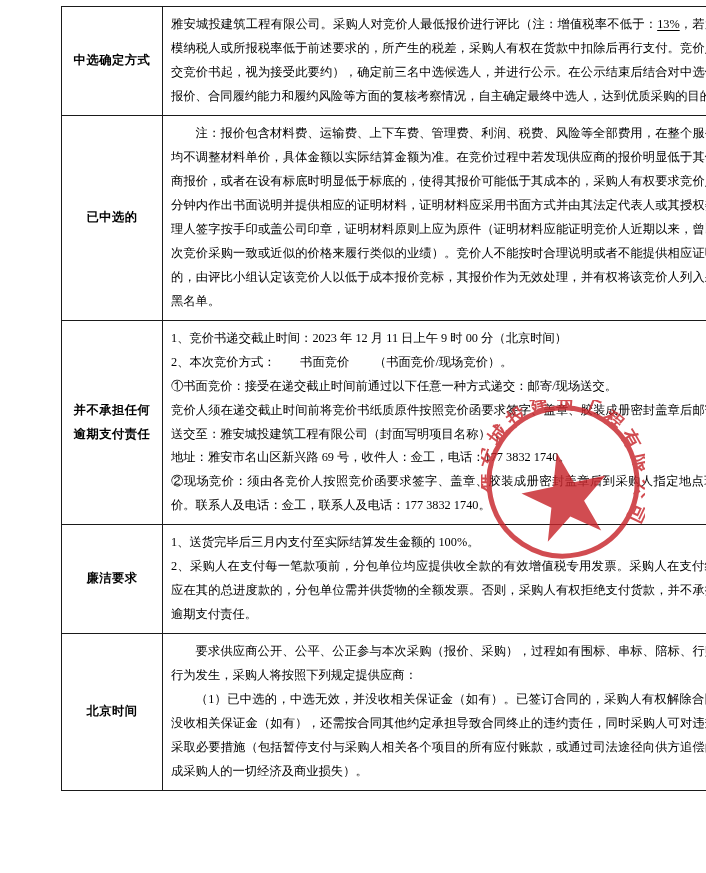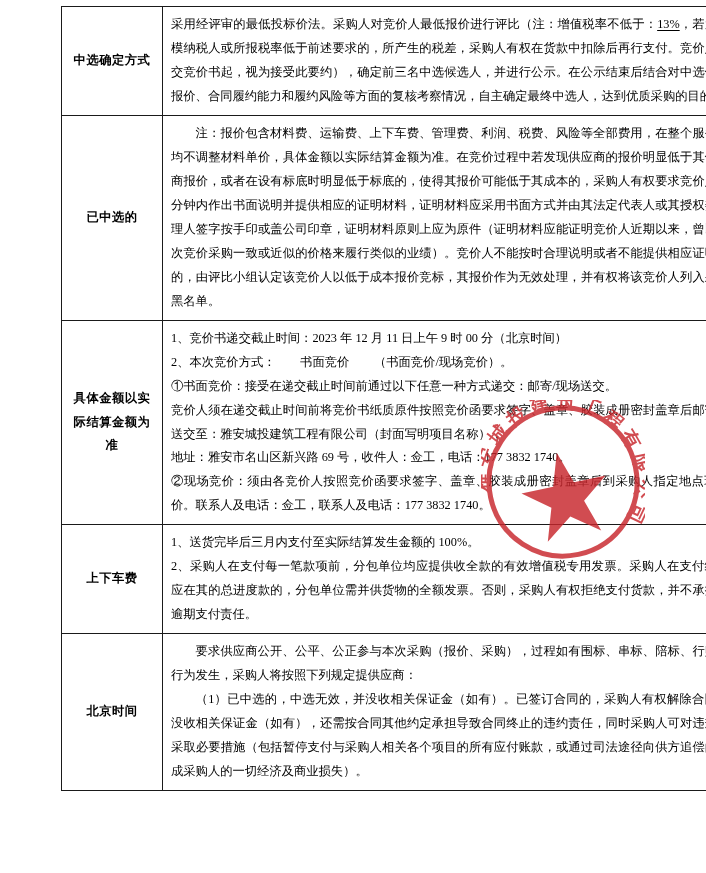--- a/index.html
+++ b/index.html
@@ -82,45 +82,45 @@
 </head>
 <body>
 
 <div class="page">
 
   <table class="doc">
     <tbody>
       <tr>
         <td class="label label-2line">中选确定方式</td>
         <td class="body">
-          <span class="indent">采用经评审的最低投标价法。采购人对竞价人最低报价进行评比（注：增值税率不低于：</span><span class="u">13%</span><span>，若为小规模纳税人或所报税率低于前述要求的，所产生的税差，采购人有权在货款中扣除后再行支付。竞价人自递交竞价书起，视为接受此要约），确定前三名中选候选人，并进行公示。在公示结束后结合对中选候选人报价、合同履约能力和履约风险等方面的复核考察情况，自主确定最终中选人，达到优质采购的目的。</span>
+          <span class="indent">雅安城投建筑工程有限公司。采购人对竞价人最低报价进行评比（注：增值税率不低于：</span><span class="u">13%</span><span>，若为小规模纳税人或所报税率低于前述要求的，所产生的税差，采购人有权在货款中扣除后再行支付。竞价人自递交竞价书起，视为接受此要约），确定前三名中选候选人，并进行公示。在公示结束后结合对中选候选人报价、合同履约能力和履约风险等方面的复核考察情况，自主确定最终中选人，达到优质采购的目的。</span>
         </td>
       </tr>
 
       <tr>
         <td class="label">已中选的</td>
         <td class="body">
           <div class="indent">注：报价包含材料费、运输费、上下车费、管理费、利润、税费、风险等全部费用，在整个服务期内均不调整材料单价，具体金额以实际结算金额为准。在竞价过程中若发现供应商的报价明显低于其他供应商报价，或者在设有标底时明显低于标底的，使得其报价可能低于其成本的，采购人有权要求竞价人在90分钟内作出书面说明并提供相应的证明材料，证明材料应采用书面方式并由其法定代表人或其授权委托代理人签字按手印或盖公司印章，证明材料原则上应为原件（证明材料应能证明竞价人近期以来，曾以与本次竞价采购一致或近似的价格来履行类似的业绩）。竞价人不能按时合理说明或者不能提供相应证明材料的，由评比小组认定该竞价人以低于成本报价竞标，其报价作为无效处理，并有权将该竞价人列入采购人黑名单。</div>
         </td>
       </tr>
 
       <tr>
-        <td class="label label-2line">具体金额以实际结算金额为准</td>
+        <td class="label label-2line">并不承担任何逾期支付责任</td>
         <td class="body tight row-note">
           <p>1、竞价书递交截止时间：2023 年 12 月 11 日上午 9 时 00 分（北京时间）</p>
           <p>2、本次竞价方式：　　书面竞价　　（书面竞价/现场竞价）。</p>
           <p>①书面竞价：接受在递交截止时间前通过以下任意一种方式递交：邮寄/现场送交。</p>
           <p>竞价人须在递交截止时间前将竞价书纸质原件按照竞价函要求签字、盖章、胶装成册密封盖章后邮寄到或送交至：雅安城投建筑工程有限公司（封面写明项目名称），</p>
           <p>地址：雅安市名山区新兴路 69 号，收件人：佥工，电话：177 3832 1740。</p>
           <p>②现场竞价：须由各竞价人按照竞价函要求签字、盖章、胶装成册密封盖章后到采购人指定地点现场竞价。联系人及电话：佥工，联系人及电话：177 3832 1740。</p>
         </td>
       </tr>
 
       <tr>
-        <td class="label">上下车费</td>
+        <td class="label">廉洁要求</td>
         <td class="body tight row-note">
           <p>1、送货完毕后三月内支付至实际结算发生金额的 100%。</p>
           <p>2、采购人在支付每一笔款项前，分包单位均应提供收全款的有效增值税专用发票。采购人在支付结算前应在其的总进度款的，分包单位需并供货物的全额发票。否则，采购人有权拒绝支付货款，并不承担任何逾期支付责任。</p>
         </td>
       </tr>
 
       <tr>
         <td class="label">北京时间</td>
         <td class="body row-note">
           <p class="indent">要求供应商公开、公平、公正参与本次采购（报价、采购），过程如有围标、串标、陪标、行贿、等行为发生，采购人将按照下列规定提供应商：</p>

